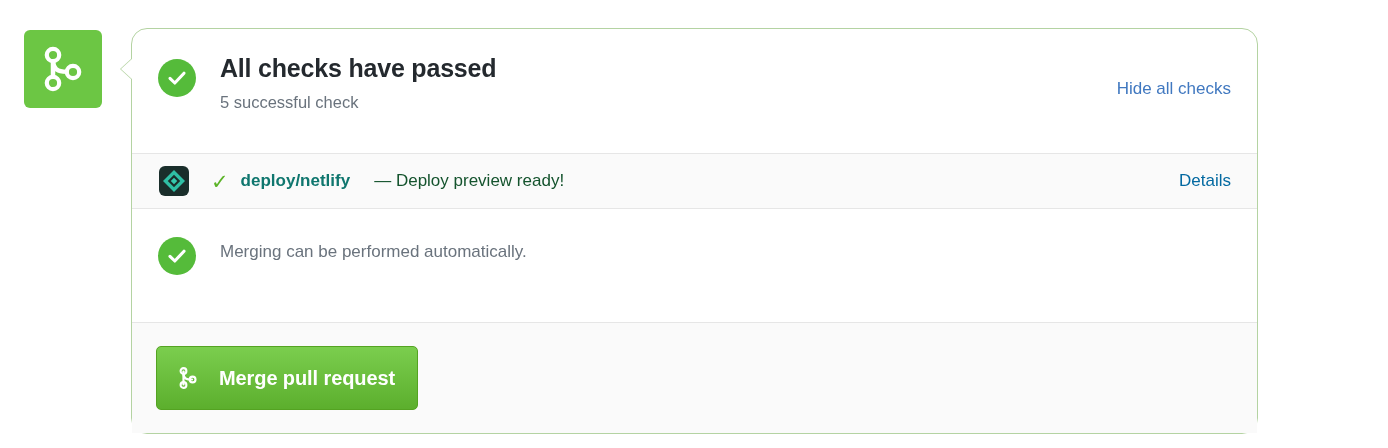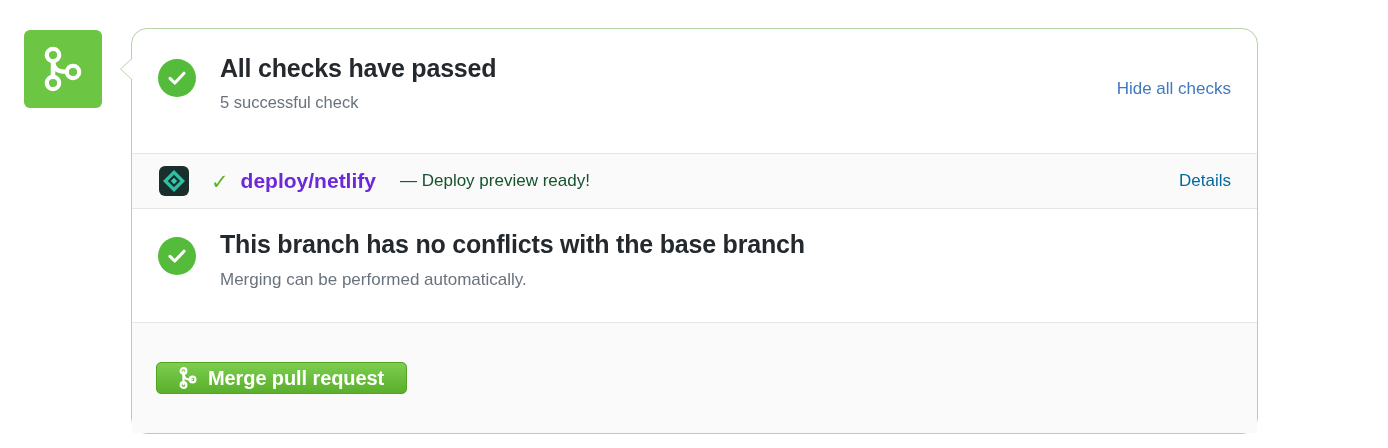--- a/index.html
+++ b/index.html
@@ -139,23 +139,23 @@
 
   .check-tick {
     margin-left: 22px;
     color: #5bb327;
     font-size: 21px;
     line-height: 1;
     flex: 0 0 auto;
   }
   .check-context {
     margin-left: 12px;
-    font-size: 21px;
+    font-size: 17px;
     font-weight: bold;
-    color: #6d28d9;
+    color: #0f766e;
     flex: 0 0 auto;
   }
   .check-desc {
     margin-left: 24px;
     font-size: 17px;
     color: #14532d;
     flex: 1 1 auto;
     white-space: nowrap;
     overflow: hidden;
   }
@@ -209,22 +209,22 @@
     border-top: 1px solid #e6e6e6;
     background: #fafafa;
     display: flex;
     align-items: center;
     padding: 0 26px 0 24px;
     box-sizing: border-box;
   }
   .merge-button {
     display: inline-flex;
     align-items: center;
-    gap: 11px;
-    height: 32px;
+    gap: 22px;
+    height: 64px;
     padding: 0 22px;
     border: 1px solid #54a322;
     border-radius: 5px;
     background: linear-gradient(#7bce4e, #5caf2d);
     color: #ffffff;
     font-size: 20px;
     font-weight: bold;
     font-family: "Liberation Sans", sans-serif;
     cursor: pointer;
     box-sizing: border-box;
@@ -291,21 +291,20 @@
       <span class="check-desc">— Deploy preview ready!</span>
       <a class="check-details">Details</a>
     </div>
 
     <div class="conflict-section">
       <div class="conflict-circle">
         <svg width="22" height="22" viewBox="0 0 22 22" xmlns="http://www.w3.org/2000/svg">
           <path d="M4 11.4 L8.8 16 L18 6.2" stroke="#ffffff" stroke-width="3.1" fill="none" stroke-linecap="round" stroke-linejoin="round"></path>
         </svg>
       </div>
-      <div class="conflict-title">This branch has no conflicts with the base branch</div>
       <div class="conflict-sub">Merging can be performed automatically.</div>
     </div>
 
     <div class="merge-section">
       <button class="merge-button">
         <span>
           <svg width="18" height="22" viewBox="0 0 18 22" fill="none" xmlns="http://www.w3.org/2000/svg">
             <path d="M4.5 4.5 L4.5 17.5" stroke="#ffffff" stroke-width="2.2" stroke-linecap="round"></path>
             <path d="M4.5 6.5 C4.5 12.5, 8.5 12.5, 13 12.5" stroke="#ffffff" stroke-width="2.2" stroke-linecap="round" fill="none"></path>
             <circle cx="4.5" cy="4" r="2.9" fill="none" stroke="#ffffff" stroke-width="2.1"></circle>

